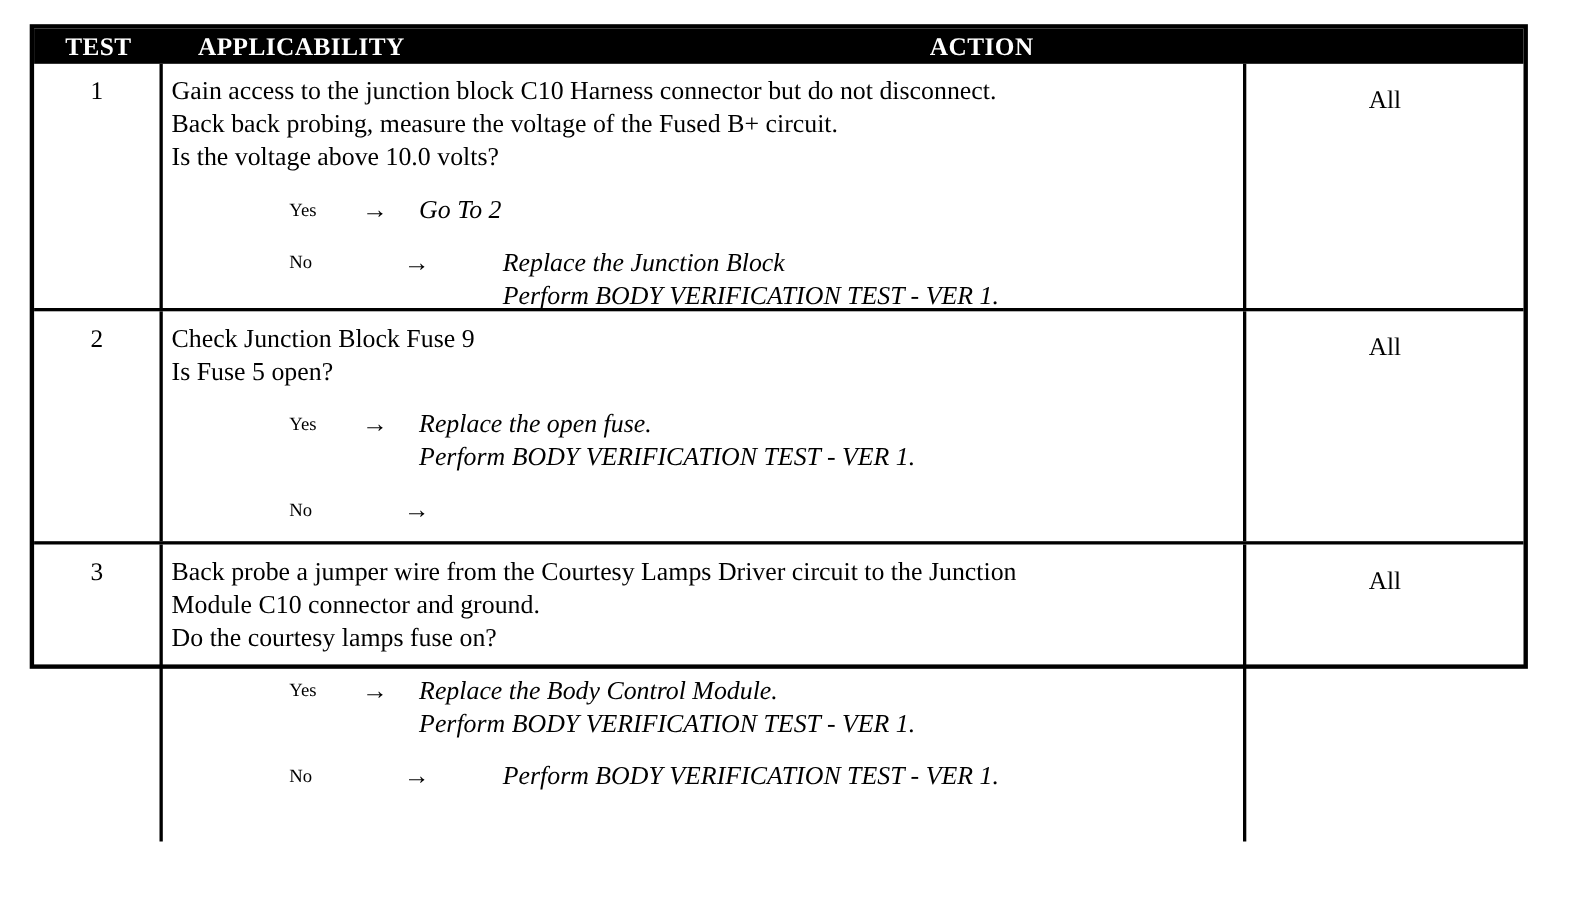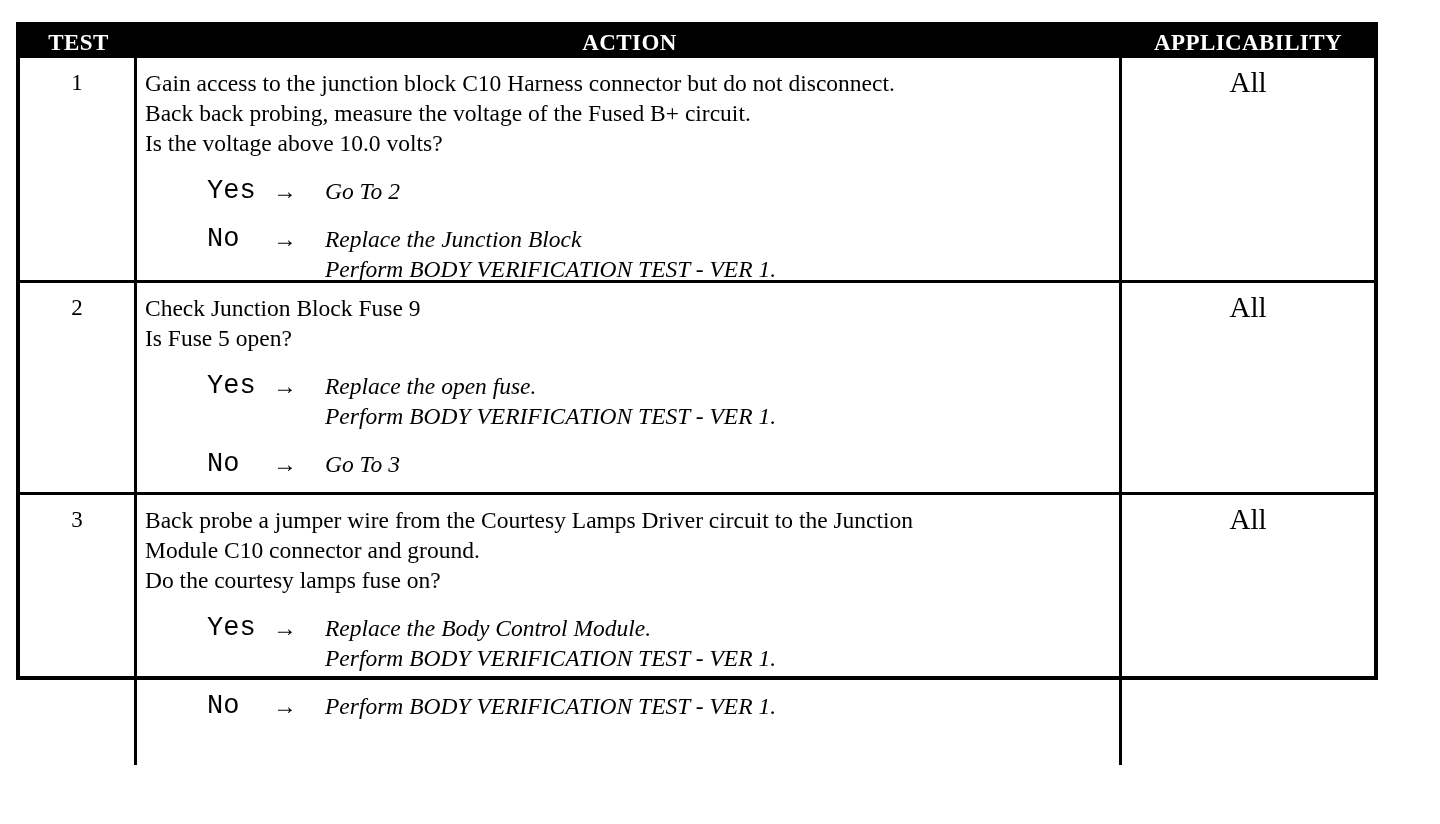--- a/index.html
+++ b/index.html
@@ -18,24 +18,24 @@
   #page {
     position: relative;
     width: 1440px;
     height: 824px;
     background: #ffffff;
   }
 
   
   .table-wrap {
     position: absolute;
-    left: 16px;
+    left: 27px;
     top: 22px;
     width: 1362px;
-    height: 658px;
+    height: 586px;
     box-sizing: border-box;
     border: 4px solid #000000;
     background: #ffffff;
   }
 
   
   .thead {
     display: flex;
     height: 32px;
     background: #000000;
@@ -78,22 +78,22 @@
     border-right: 3px solid #000000;
   }
   .cell-action {
     flex: 1 1 auto;
     padding: 10px 8px 12px 8px;
     border-right: 3px solid #000000;
   }
   .cell-appl {
     width: 252px;
     text-align: center;
-    font-size: 29px;
-    padding-top: 8px;
+    font-size: 23px;
+    padding-top: 20px;
   }
 
   
   .row-1 { height: 222px; }
   .row-2 { height: 212px; }
   .row-3 { height: 273px; }
 
   
   .stmt-line {
     font-size: 23.5px;
@@ -101,28 +101,27 @@
     white-space: nowrap;
   }
   .branches {
     margin-top: 18px;
   }
   .branch {
     display: flex;
     align-items: flex-start;
     margin-bottom: 18px;
   }
-  .branch:last-child { margin-bottom: 0; }
+  .branch:last-child { margin-bottom: 0; gap: 38px; }
   .branch-label {
     width: 66px;
-    margin-left: 62px;
-    font-size: 27px;
+    margin-left: 107px;
+    font-size: 17px;
     line-height: 30px;
     flex: 0 0 auto;
-    font-family: Liberation Mono, monospace;
   }
   .branch-arrow {
     width: 52px;
     flex: 0 0 auto;
     font-size: 23.5px;
     line-height: 30px;
     text-align: left;
   }
   .branch-body { flex: 1 1 auto; font-style: italic; }
   .branch-body .bline {
@@ -132,22 +131,22 @@
   }
 </style>
 </head>
 <body>
 
 <div id="page">
   <div class="table-wrap">
 
     <div class="thead">
       <div class="th th-test">TEST</div>
+      <div class="th th-appl">APPLICABILITY</div>
       <div class="th th-action">ACTION</div>
-      <div class="th th-appl">APPLICABILITY</div>
     </div>
 
     <div class="tbody">
 
       <div class="trow row-1">
         <div class="cell cell-test">1</div>
         <div class="cell cell-action">
           <div class="stmt-line">Gain access to the junction block C10 Harness connector but do not disconnect.</div>
           <div class="stmt-line">Back back probing, measure the voltage of the Fused B+ circuit.</div>
           <div class="stmt-line">Is the voltage above 10.0 volts?</div>
@@ -182,23 +181,20 @@
               <div class="branch-label">Yes</div>
               <div class="branch-arrow">→</div>
               <div class="branch-body">
                 <div class="bline">Replace the open fuse.</div>
                 <div class="bline">Perform BODY VERIFICATION TEST - VER 1.</div>
               </div>
             </div>
             <div class="branch">
               <div class="branch-label">No</div>
               <div class="branch-arrow">→</div>
-              <div class="branch-body">
-                <div class="bline">Go To   3</div>
-              </div>
             </div>
           </div>
         </div>
         <div class="cell cell-appl">All</div>
       </div>
 
       <div class="trow row-3">
         <div class="cell cell-test">3</div>
         <div class="cell cell-action">
           <div class="stmt-line">Back probe a jumper wire from the Courtesy Lamps Driver circuit to the Junction</div>

